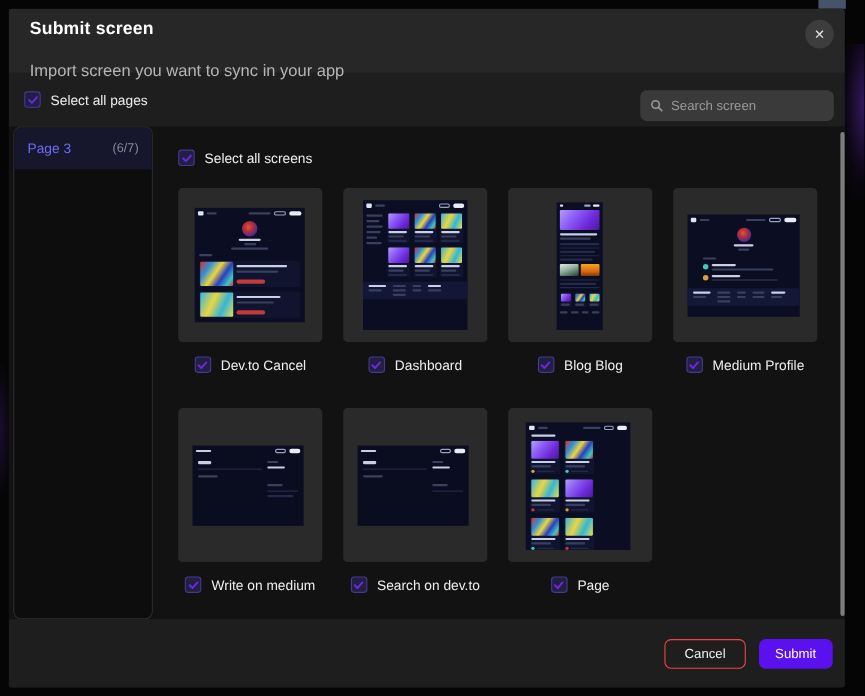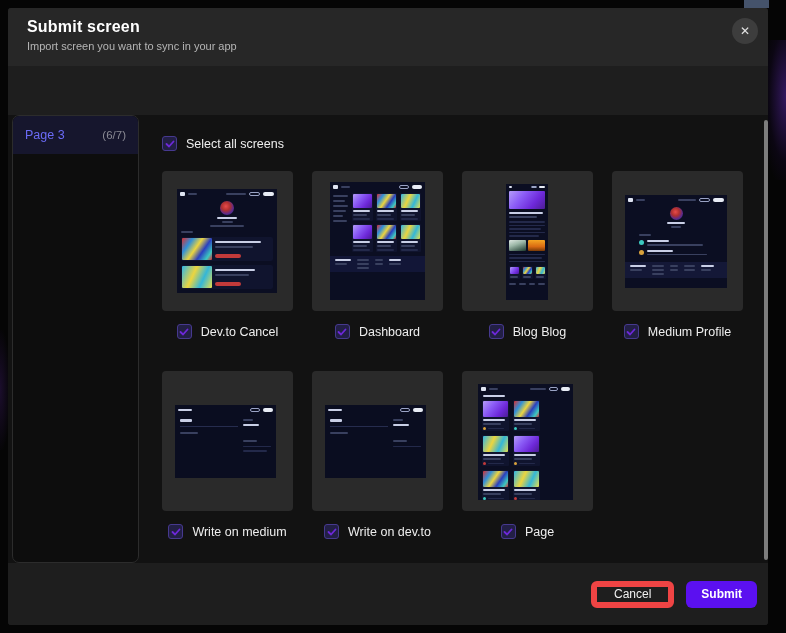--- a/index.html
+++ b/index.html
@@ -13,21 +13,21 @@
     background:radial-gradient(ellipse at 0% 50%, rgba(70,30,120,.35), transparent 75%); }
   .bg-topright-bar { position:absolute; left:744px; top:0; width:25px; height:8px; background:#45536b; }
 
   
   .modal { position:absolute; left:8px; top:8px; width:760px; height:617px;
     background:#1e1e1e; border-radius:3px; overflow:hidden; }
 
   .modal-header { position:absolute; left:0; top:0; width:760px; height:58px;
     background:#272727; padding:10px 0 0 19px; }
   .modal-title { color:#fff; font-size:16px; font-weight:700; letter-spacing:.2px; }
-  .modal-subtitle { color:#b5b5b5; font-size:11px; margin-top:4px; }
+  .modal-subtitle { color:#b5b5b5; font-size:15px; margin-top:20px; }
   .close-btn { position:absolute; right:10px; top:10px; width:26px; height:26px;
     border-radius:50%; background:#3d3d3d; border:none; color:#e3e3e3;
     font-size:12px; line-height:26px; text-align:center; cursor:pointer;
     font-family:"Liberation Sans", sans-serif; }
 
   
   .toolbar { position:absolute; left:0; top:58px; width:760px; height:49px; }
   .check-row { display:flex; align-items:center; gap:9px; cursor:pointer; }
   .toolbar .check-row { position:absolute; left:14px; top:17px; }
   .checkbox { width:15px; height:15px; border-radius:3px; background:#221f45;
@@ -63,22 +63,22 @@
 
   .v-scrollbar { position:absolute; right:0; top:5px; width:4px; height:440px;
     background:#7d7d7d; border-radius:2px; cursor:grab; }
 
   
   .modal-footer { position:absolute; left:0; top:555px; width:760px; height:62px;
     background:#1e1e1e; display:flex; align-items:center; justify-content:flex-end;
     gap:12px; padding-right:11px; }
   .btn { height:27px; border-radius:6px; font-size:12px; cursor:pointer;
     font-family:"Liberation Sans", sans-serif; }
-  .btn-cancel { background:transparent; border:6px solid #ef4444; color:#f0f0f0; padding:0 17px; }
-  .btn-submit { background:#5b10f0; border:none; color:#fff; font-weight:700; padding:0 15px; }
+  .btn-cancel { background:transparent; border:1px solid #ef4444; color:#f0f0f0; padding:0 17px; }
+  .btn-submit { background:#5b10f0; border:none; color:#fff; font-weight:400; padding:0 15px; }
 
   
   .thumb { position:absolute; background:#0b0e22; overflow:hidden; }
   .ln { background:#39405f; height:2px; border-radius:1px; }
   .ln.w { background:#c9cfe6; }
   .ln.dim { background:#23294a; }
   .ln.c { margin:2px auto 0; }
   .pill { height:4px; width:11px; border-radius:2px; flex:none; }
   .pw { background:#e8ecf5; }
   .pw-o { background:transparent; border:1px solid #9aa3c4; }
@@ -113,20 +113,37 @@
   <div class="modal">
 
     <div class="modal-header">
       <div class="modal-title">Submit screen</div>
       <div class="modal-subtitle">Import screen you want to sync in your app</div>
       <button class="close-btn">
         <span>✕</span>
       </button>
     </div>
 
+    <div class="toolbar">
+      <div class="check-row">
+        <span class="checkbox">
+          <svg width="10" height="8" viewBox="0 0 10 8">
+              <path d="M1.5 4 L4 6.5 L8.5 1.5" stroke="#6d28d9" stroke-width="1.8" fill="none" stroke-linecap="round"></path>
+            </svg>
+        </span>
+        <span class="check-label">Select all pages</span>
+      </div>
+      <div class="search">
+        <svg width="12" height="12" viewBox="0 0 12 12">
+            <circle cx="5" cy="5" r="3.4" stroke="#9a9a9a" stroke-width="1.4" fill="none"></circle>
+            <line x1="7.6" y1="7.6" x2="10.6" y2="10.6" stroke="#9a9a9a" stroke-width="1.4" stroke-linecap="round"></line>
+          </svg>
+        <input type="text" placeholder="Search screen" style="">
+      </div>
+    </div>
 
     <div class="content">
 
       <div class="pages-panel">
         <div class="page-item">
           <span class="page-label">Page 3</span>
           <span class="page-count">(6/7)</span>
         </div>
       </div>
 
@@ -456,21 +473,21 @@
                     <span class="ln dim" style="display:block; width:28px; margin-top:4px; height:1.5px"></span>
                   </div>
               </div>
             </div>
             <div class="check-row">
               <span class="checkbox">
                   <svg width="10" height="8" viewBox="0 0 10 8">
                     <path d="M1.5 4 L4 6.5 L8.5 1.5" stroke="#6d28d9" stroke-width="1.8" fill="none" stroke-linecap="round"></path>
                   </svg>
                 </span>
-              <span class="check-label">Write on dev.to</span>
+              <span class="check-label">Search on dev.to</span>
             </div>
           </div>
 
           <div class="cell">
             <div class="card">
               <div class="thumb" style="left:16px; top:13px; width:95px; height:116px;">
                 <div class="tnav">
                     <span class="tlogo"></span>
                     <span class="ln" style="width:9px"></span>
                     <span class="sp"></span>

